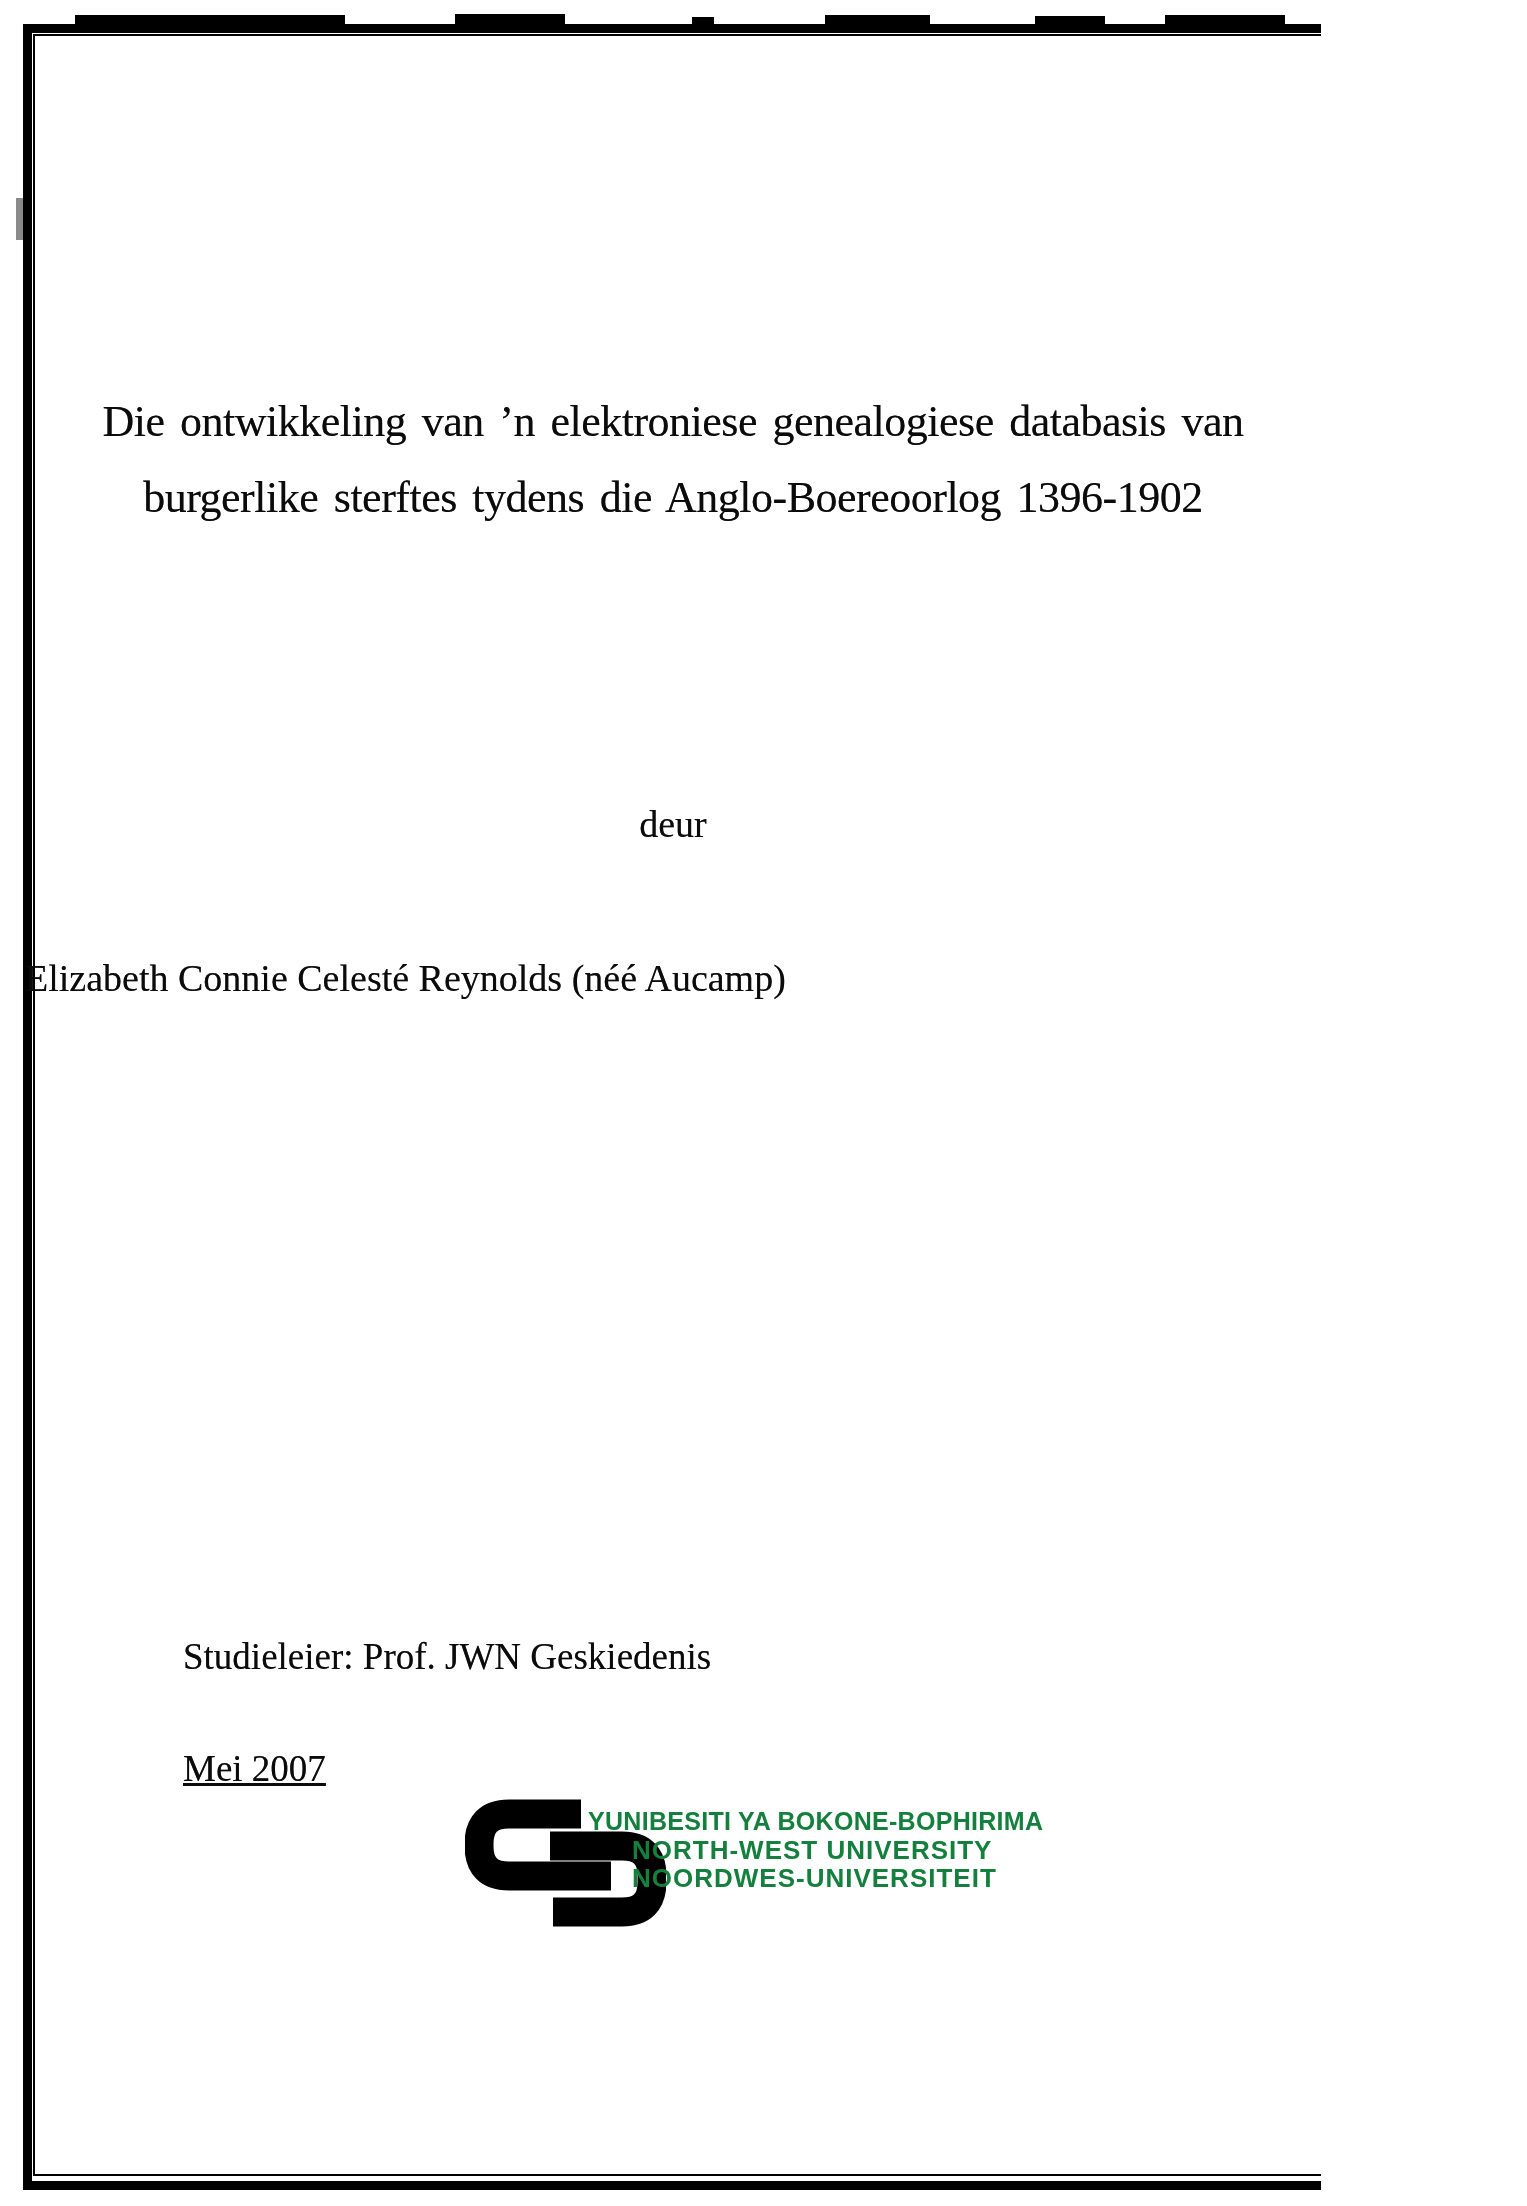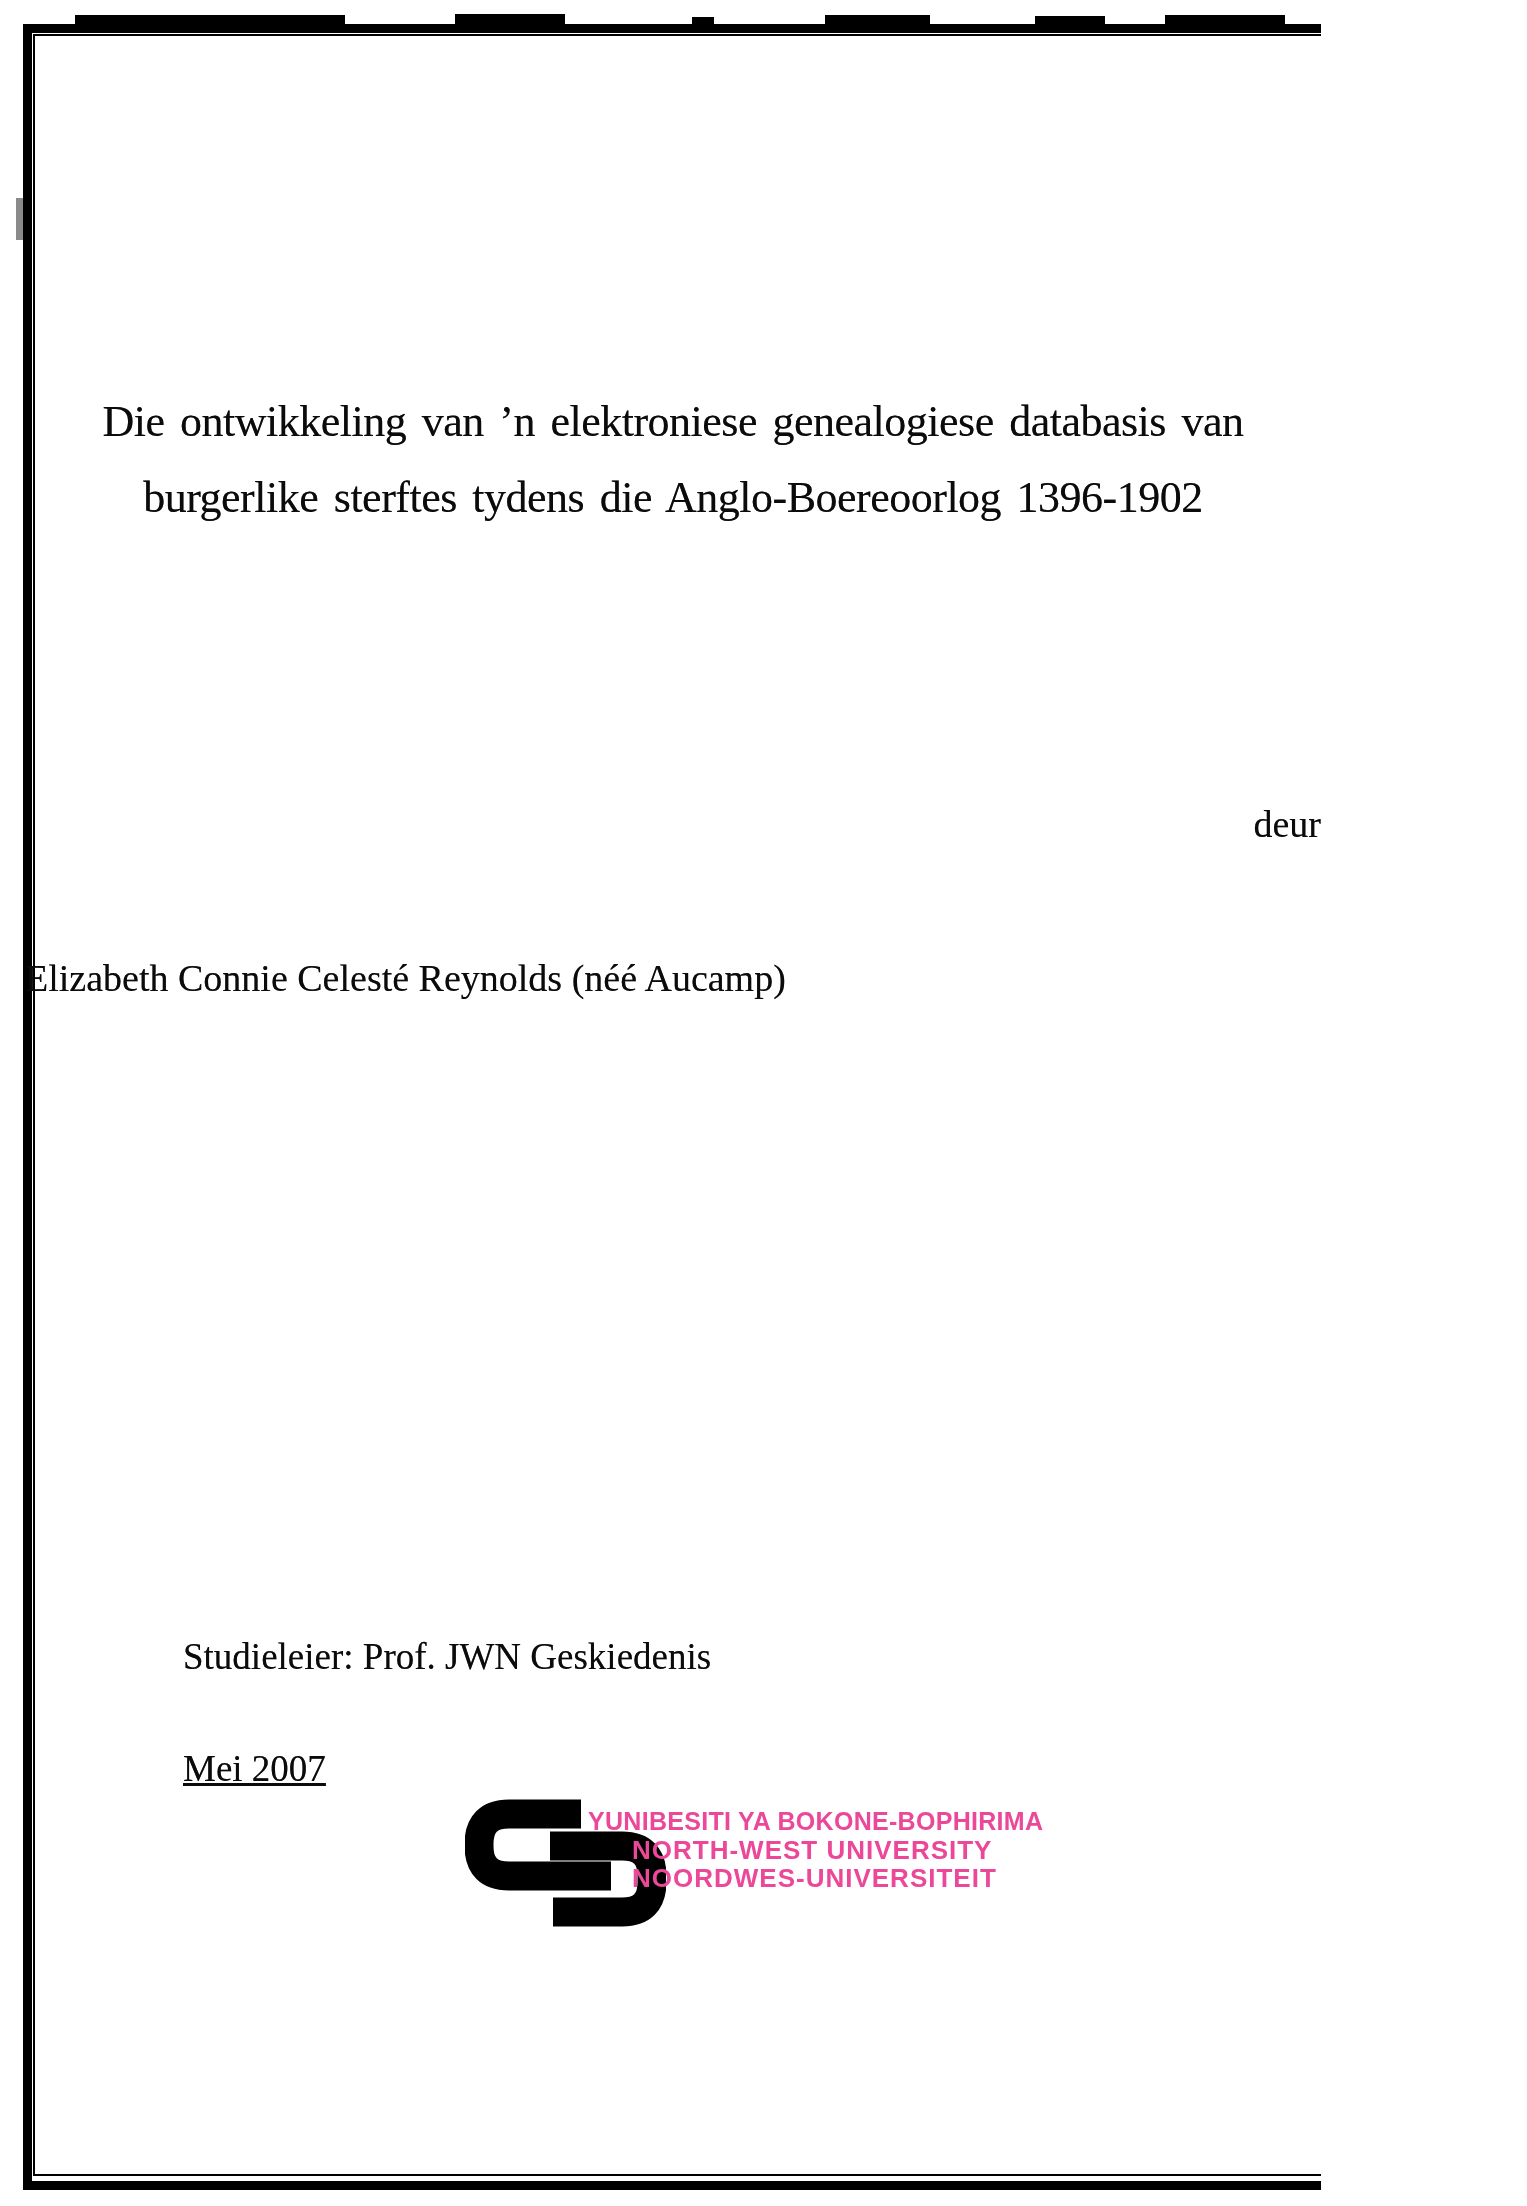--- a/index.html
+++ b/index.html
@@ -33,21 +33,21 @@
 
   .scanink{text-shadow:0 0 0.6px rgba(0,0,0,0.55);}
 
   .title{
     position:absolute;left:25px;right:0;top:384px;
     text-align:center;font-size:44px;line-height:76px;
     letter-spacing:-0.5px;word-spacing:5px;
   }
   .byline{
     position:absolute;left:25px;right:0;top:802px;
-    text-align:right;font-size:38px;line-height:44px;
+    text-align:center;font-size:38px;line-height:44px;
   }
   .author{
     position:absolute;left:25px;right:0;top:956px;
     font-size:38px;line-height:44px;
   }
   .statement{
     position:absolute;left:185px;top:1222px;width:1172px;
     font-size:34px;line-height:40px;
   }
   .justify{text-align:justify;text-align-last:justify;}
@@ -58,21 +58,21 @@
   }
   .date{
     position:absolute;left:183px;top:1748px;
     font-size:37px;line-height:42px;text-decoration:underline;
   }
 
   .logo-mark{position:absolute;left:465px;top:1799px;}
   .logo-text{
     position:absolute;left:588px;top:1806px;
     font-family:"Liberation Sans","DejaVu Sans",sans-serif;
-    font-weight:bold;color:#ec4899;white-space:nowrap;
+    font-weight:bold;color:#15803d;white-space:nowrap;
   }
   .lt1{font-size:25px;letter-spacing:0.3px;line-height:30px;}
   .lt23{margin-left:44px;}
   .lt23 div{font-size:26px;letter-spacing:1px;line-height:28px;}
 </style>
 </head>
 <body>
 
 <div class="page">
 

